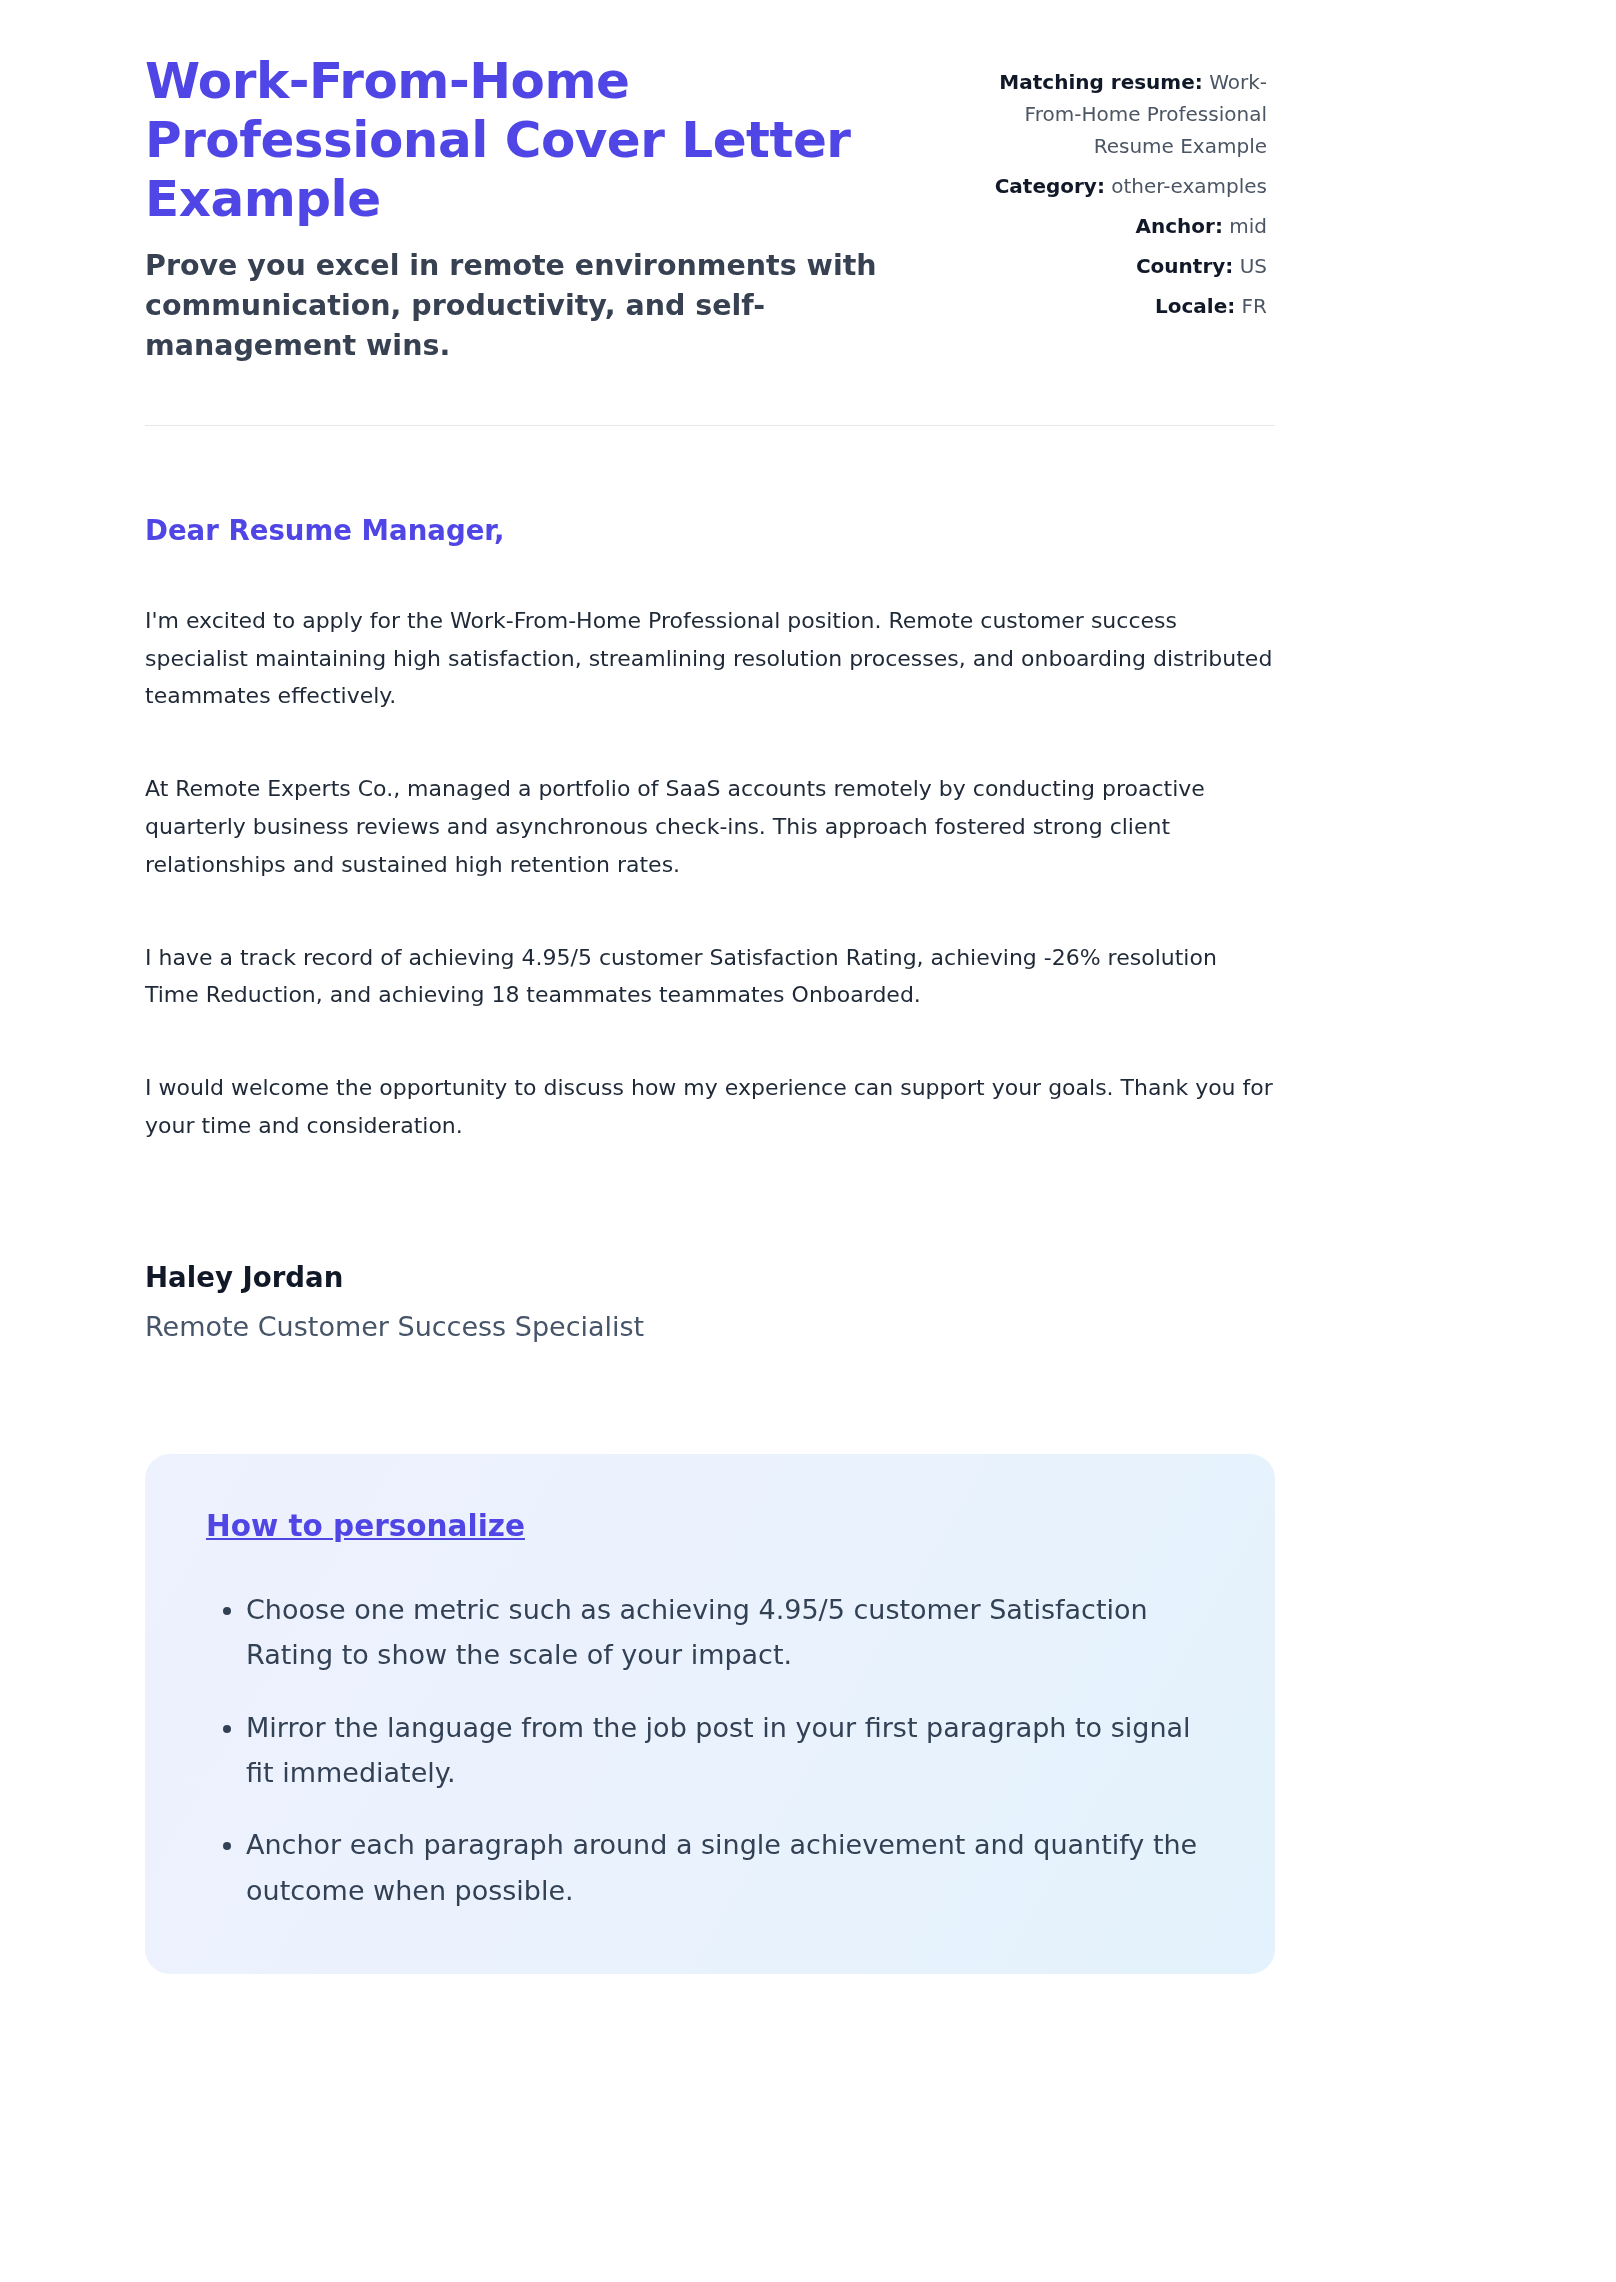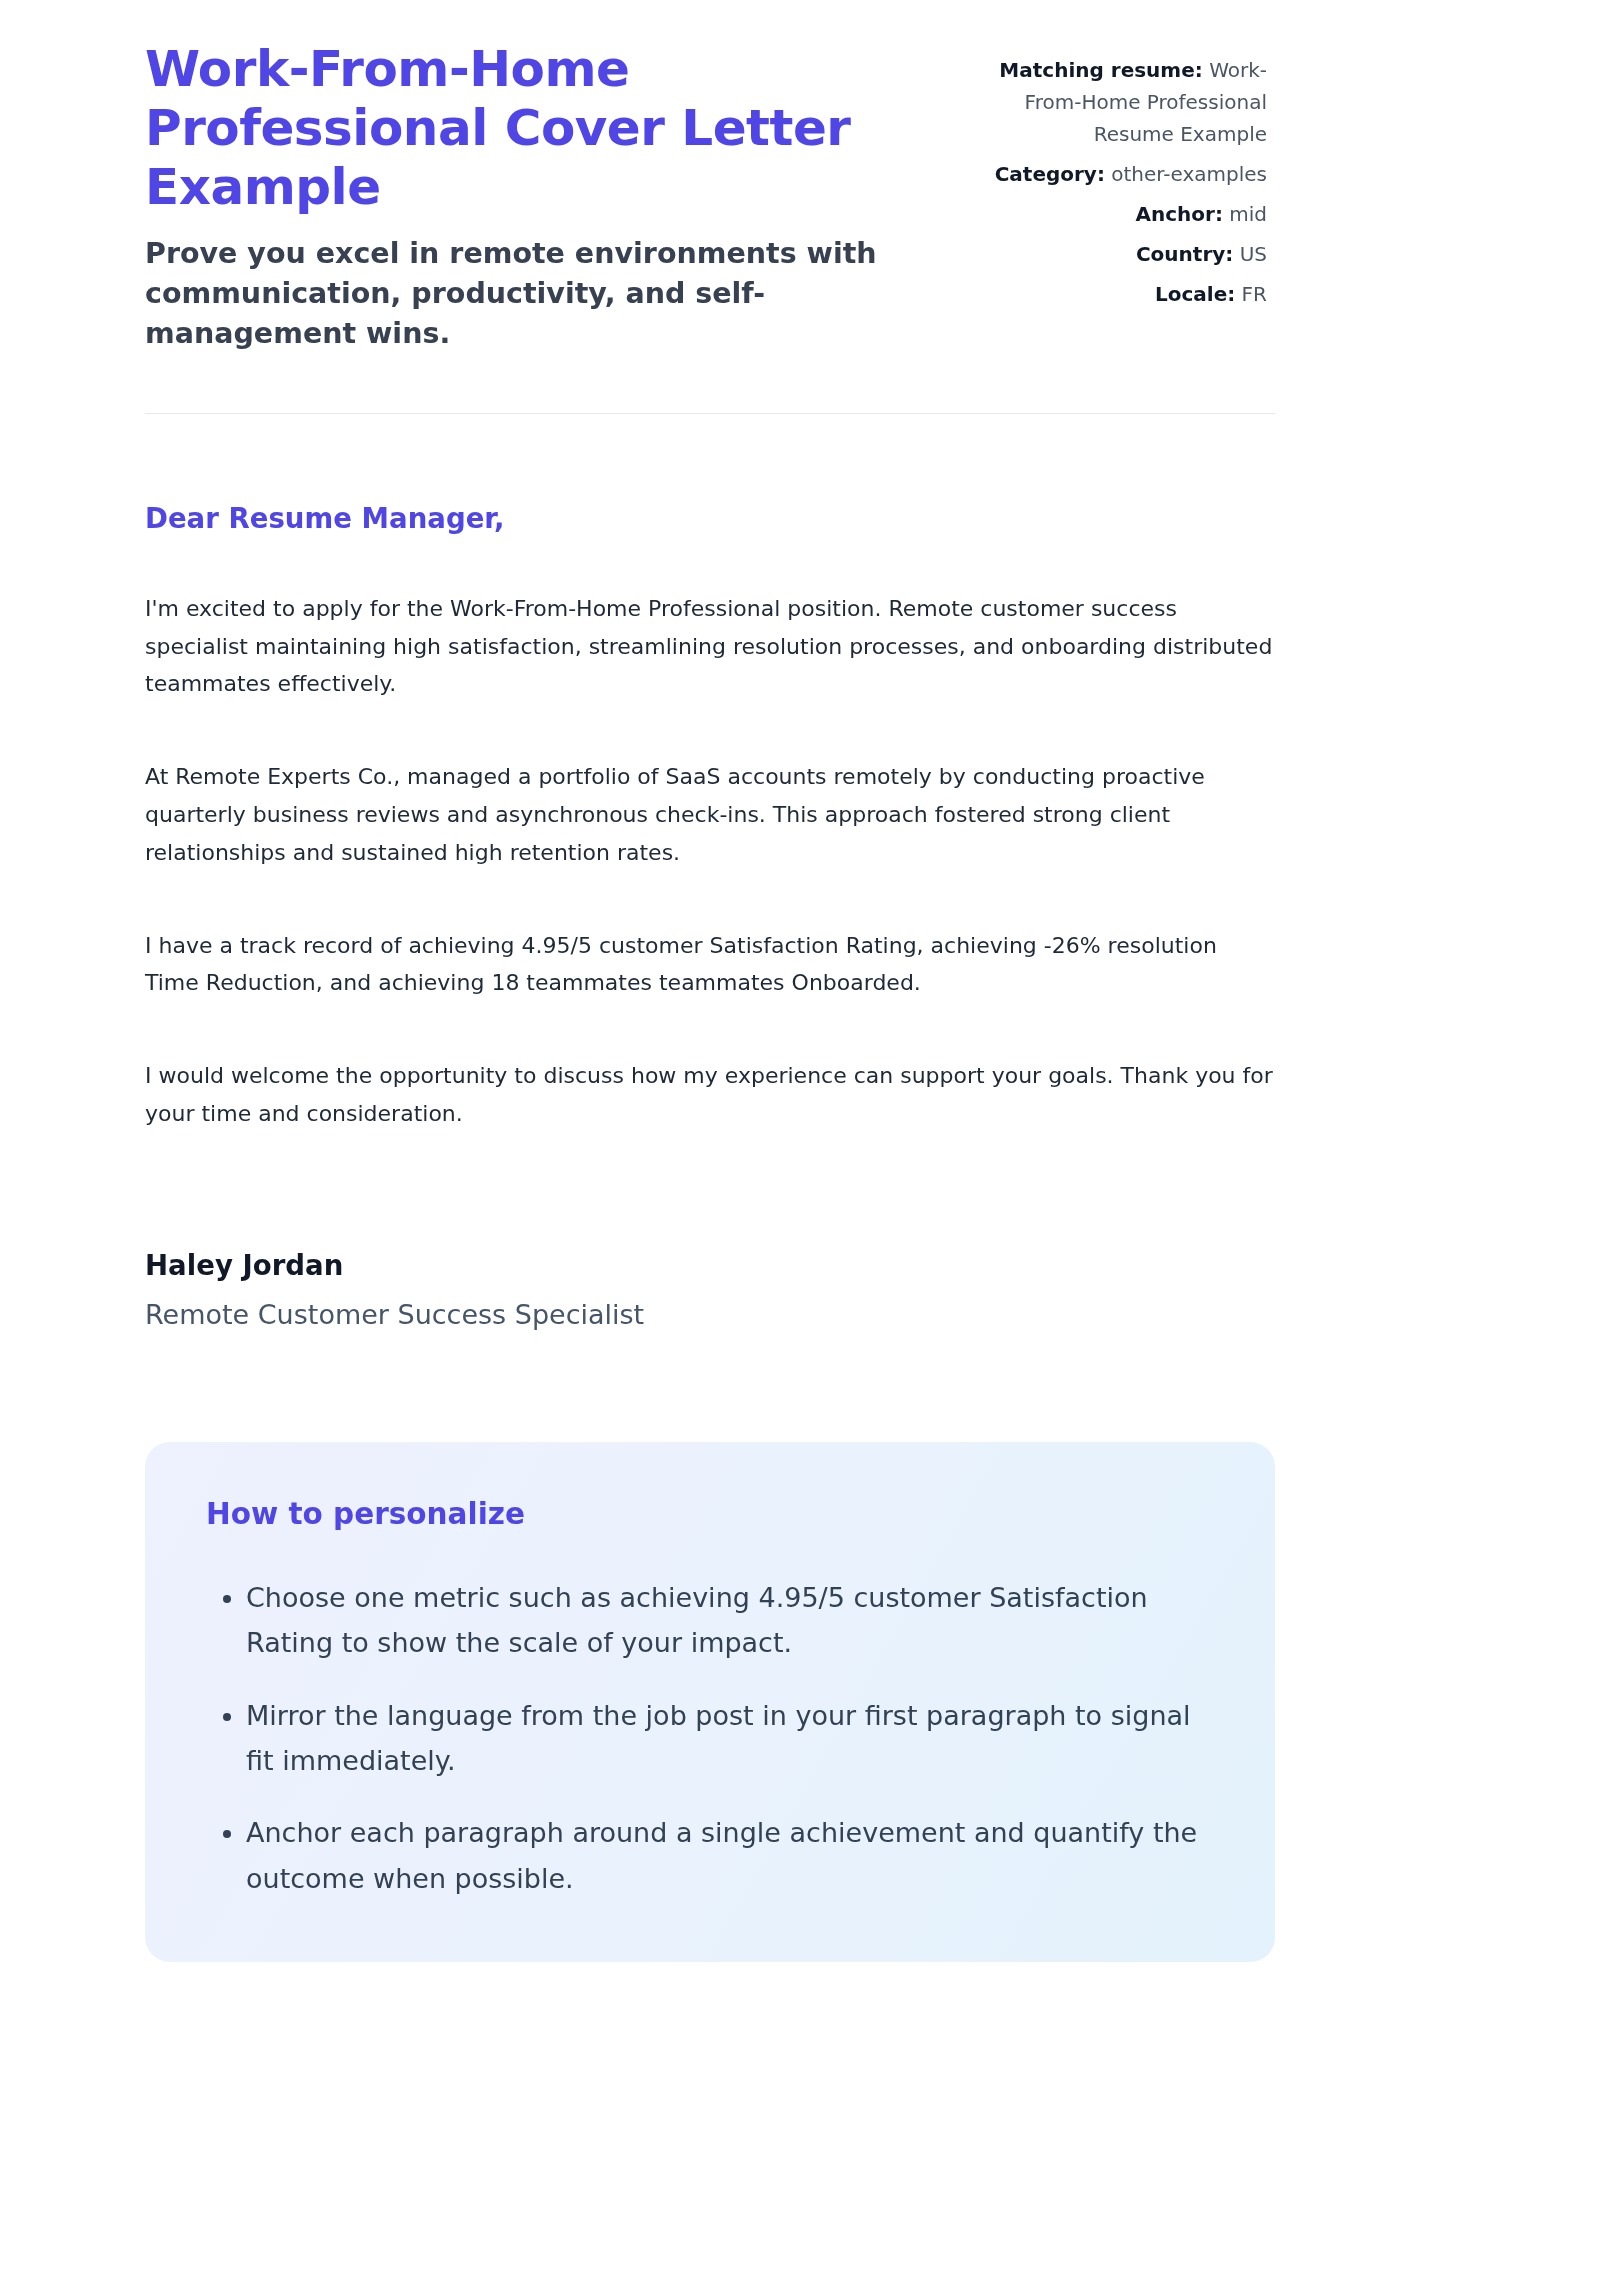--- a/index.html
+++ b/index.html
@@ -11,21 +11,21 @@
     width: 1617px;
     min-height: 2283px;
     font-family: "DejaVu Sans", "Liberation Sans", sans-serif;
     color: #1f2937;
     box-sizing: border-box;
   }
   .page {
     box-sizing: border-box;
     width: 1420px;
     min-height: 2283px;
-    padding: 40px 145px 114px 145px;
+    padding: 52px 145px 114px 145px;
   }
 
   
   .header {
     display: flex;
     justify-content: space-between;
     align-items: flex-start;
     gap: 38px;
   }
   .header-left {
@@ -104,20 +104,21 @@
     box-sizing: border-box;
     background: linear-gradient(120deg, #eef1fe 0%, #e9f2fd 55%, #e3f2fc 100%);
     border-radius: 25px;
     padding: 55px 61px 61px 61px;
   }
   .personalize-heading {
     margin: 0 0 44px 0;
     font-size: 29.5px;
     font-weight: 700;
     color: #4f46e5;
+    text-decoration: underline;
   }
   .tips-list {
     margin: 0;
     padding: 0 0 0 40px;
     list-style: disc;
   }
   .tips-list li {
     font-size: 27px;
     line-height: 1.68;
     color: #334155;

